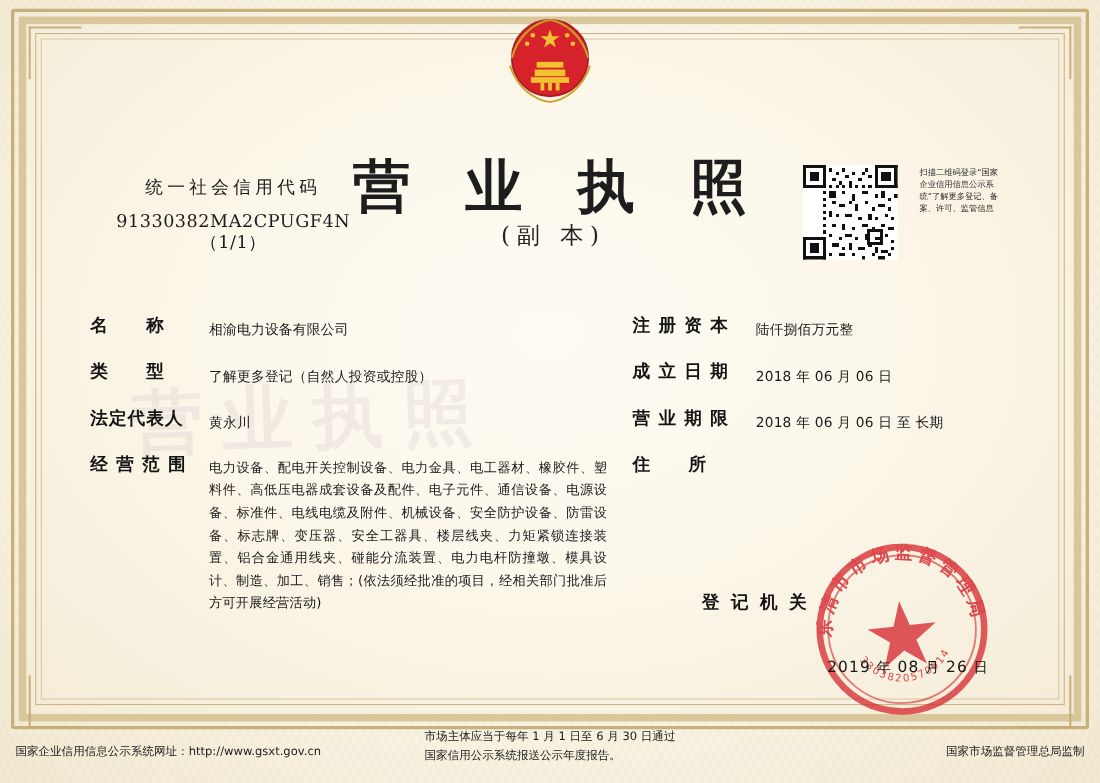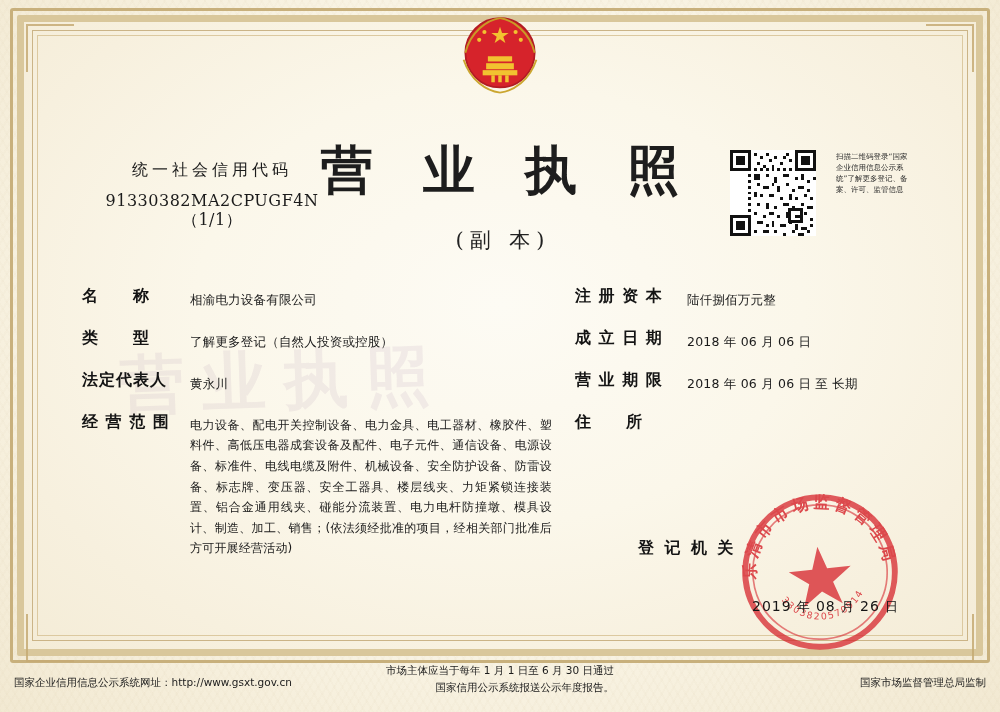--- a/index.html
+++ b/index.html
@@ -101,21 +101,21 @@
   .title {
     font-family: "DejaVu Serif", "Liberation Serif", serif;
     font-size: 52px;
     font-weight: bold;
     letter-spacing: 16px;
     color: #1d1d1d;
     text-indent: 16px;
     line-height: 1.15;
   }
   .subtitle {
-    margin-top: 26px;
+    margin-top: 0;
     font-family: "DejaVu Serif", "Liberation Serif", serif;
     font-size: 21px;
     letter-spacing: 6px;
     color: #222;
     text-indent: 6px;
   }
 
   
   .credit-code {
     position: absolute;
@@ -270,21 +270,21 @@
     position: absolute;
     left: 14px;
     bottom: 12px;
     font-size: 10.5px;
   }
   .footer-center {
     position: absolute;
     left: 50%;
     transform: translateX(-50%);
     bottom: 6px;
-    text-align: right;
+    text-align: left;
     font-size: 10.5px;
     line-height: 1.6;
   }
   .footer-right {
     position: absolute;
     right: 14px;
     bottom: 12px;
     font-size: 10.5px;
   }
 </style>

